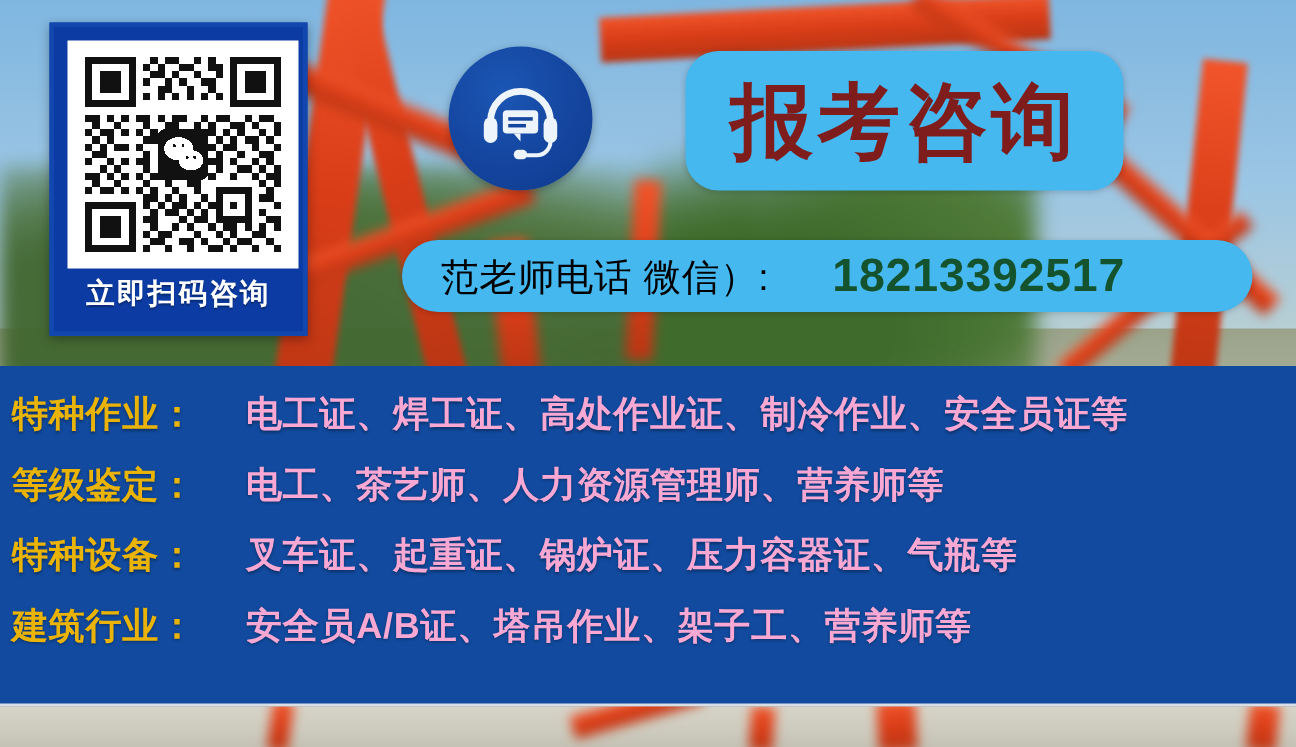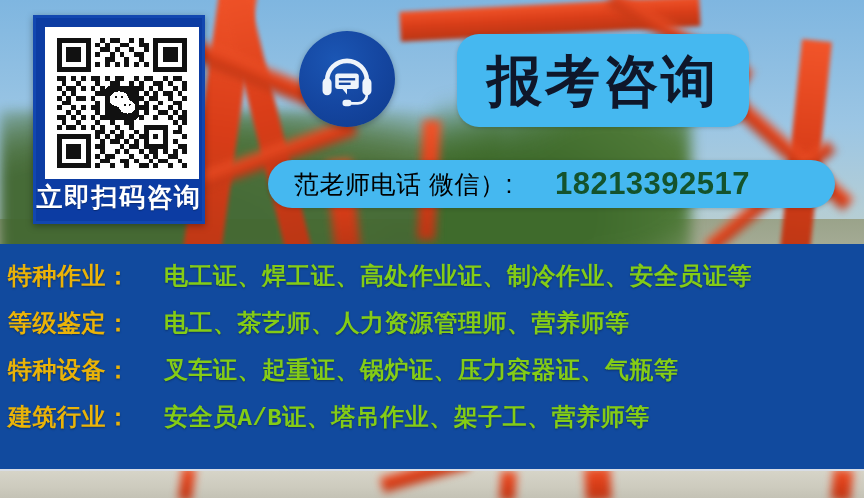--- a/index.html
+++ b/index.html
@@ -65,21 +65,21 @@
     position: absolute; left: 9px; top: 9px;
     width: 154px; height: 152px;
     background: #fff;
     padding: 6px;
   }
   .qr-canvas { width: 142px; height: 140px; display: block; }
   .qr-label {
     position: absolute; left: 0; right: 0; top: 164px;
     text-align: center;
     color: #ffffff;
-    font-size: 26px;
+    font-size: 19px;
     font-weight: bold;
     letter-spacing: 1.5px;
     line-height: 30px;
     text-shadow: 0 1px 1px rgba(0,0,0,.3);
   }
 
   
   .headset-badge {
     position: absolute; left: 299px; top: 31px;
     width: 96px; height: 96px;
@@ -97,21 +97,21 @@
     border-radius: 26px;
     display: flex; align-items: center;
     box-shadow: 0 1px 4px rgba(0,0,0,.18);
   }
   .pill-title {
     left: 457px; top: 34px; width: 292px; height: 93px;
     border-radius: 22px;
     justify-content: center;
   }
   .pill-title .txt {
-    color: #0f172a; font-size: 55px; font-weight: bold;
+    color: #7f1d1d; font-size: 55px; font-weight: bold;
     letter-spacing: 3px; white-space: nowrap;
     line-height: 60px;
   }
   .pill-phone {
     left: 268px; top: 160px; width: 567px; height: 48px;
     border-radius: 24px;
     padding: 0 26px;
     justify-content: flex-start;
   }
   .pill-phone .teacher {
@@ -136,25 +136,24 @@
     height: 47px;
     white-space: nowrap;
   }
   .row .cat {
     color: #eab308; font-size: 24px; font-weight: bold;
     letter-spacing: .5px;
     text-shadow: 0 1px 2px rgba(0,0,0,.35);
     width: 146px; flex: 0 0 146px;
   }
   .row .items {
-    color: #84cc16; font-size: 24px; font-weight: bold;
+    color: #f9a8d4; font-size: 24px; font-weight: bold;
     letter-spacing: .5px;
     text-shadow: 0 1px 2px rgba(0,0,0,.35);
     padding-left: 10px;
-    font-family: Liberation Mono, monospace;
   }
 
   
   .bottom-strip {
     position: absolute; left: 0; top: 471px; width: 864px; height: 27px;
     overflow: hidden;
     background: linear-gradient(180deg, #d6d4c8 0%, #cdcbbe 60%, #c4c2b5 100%);
   }
 </style>
 </head>

